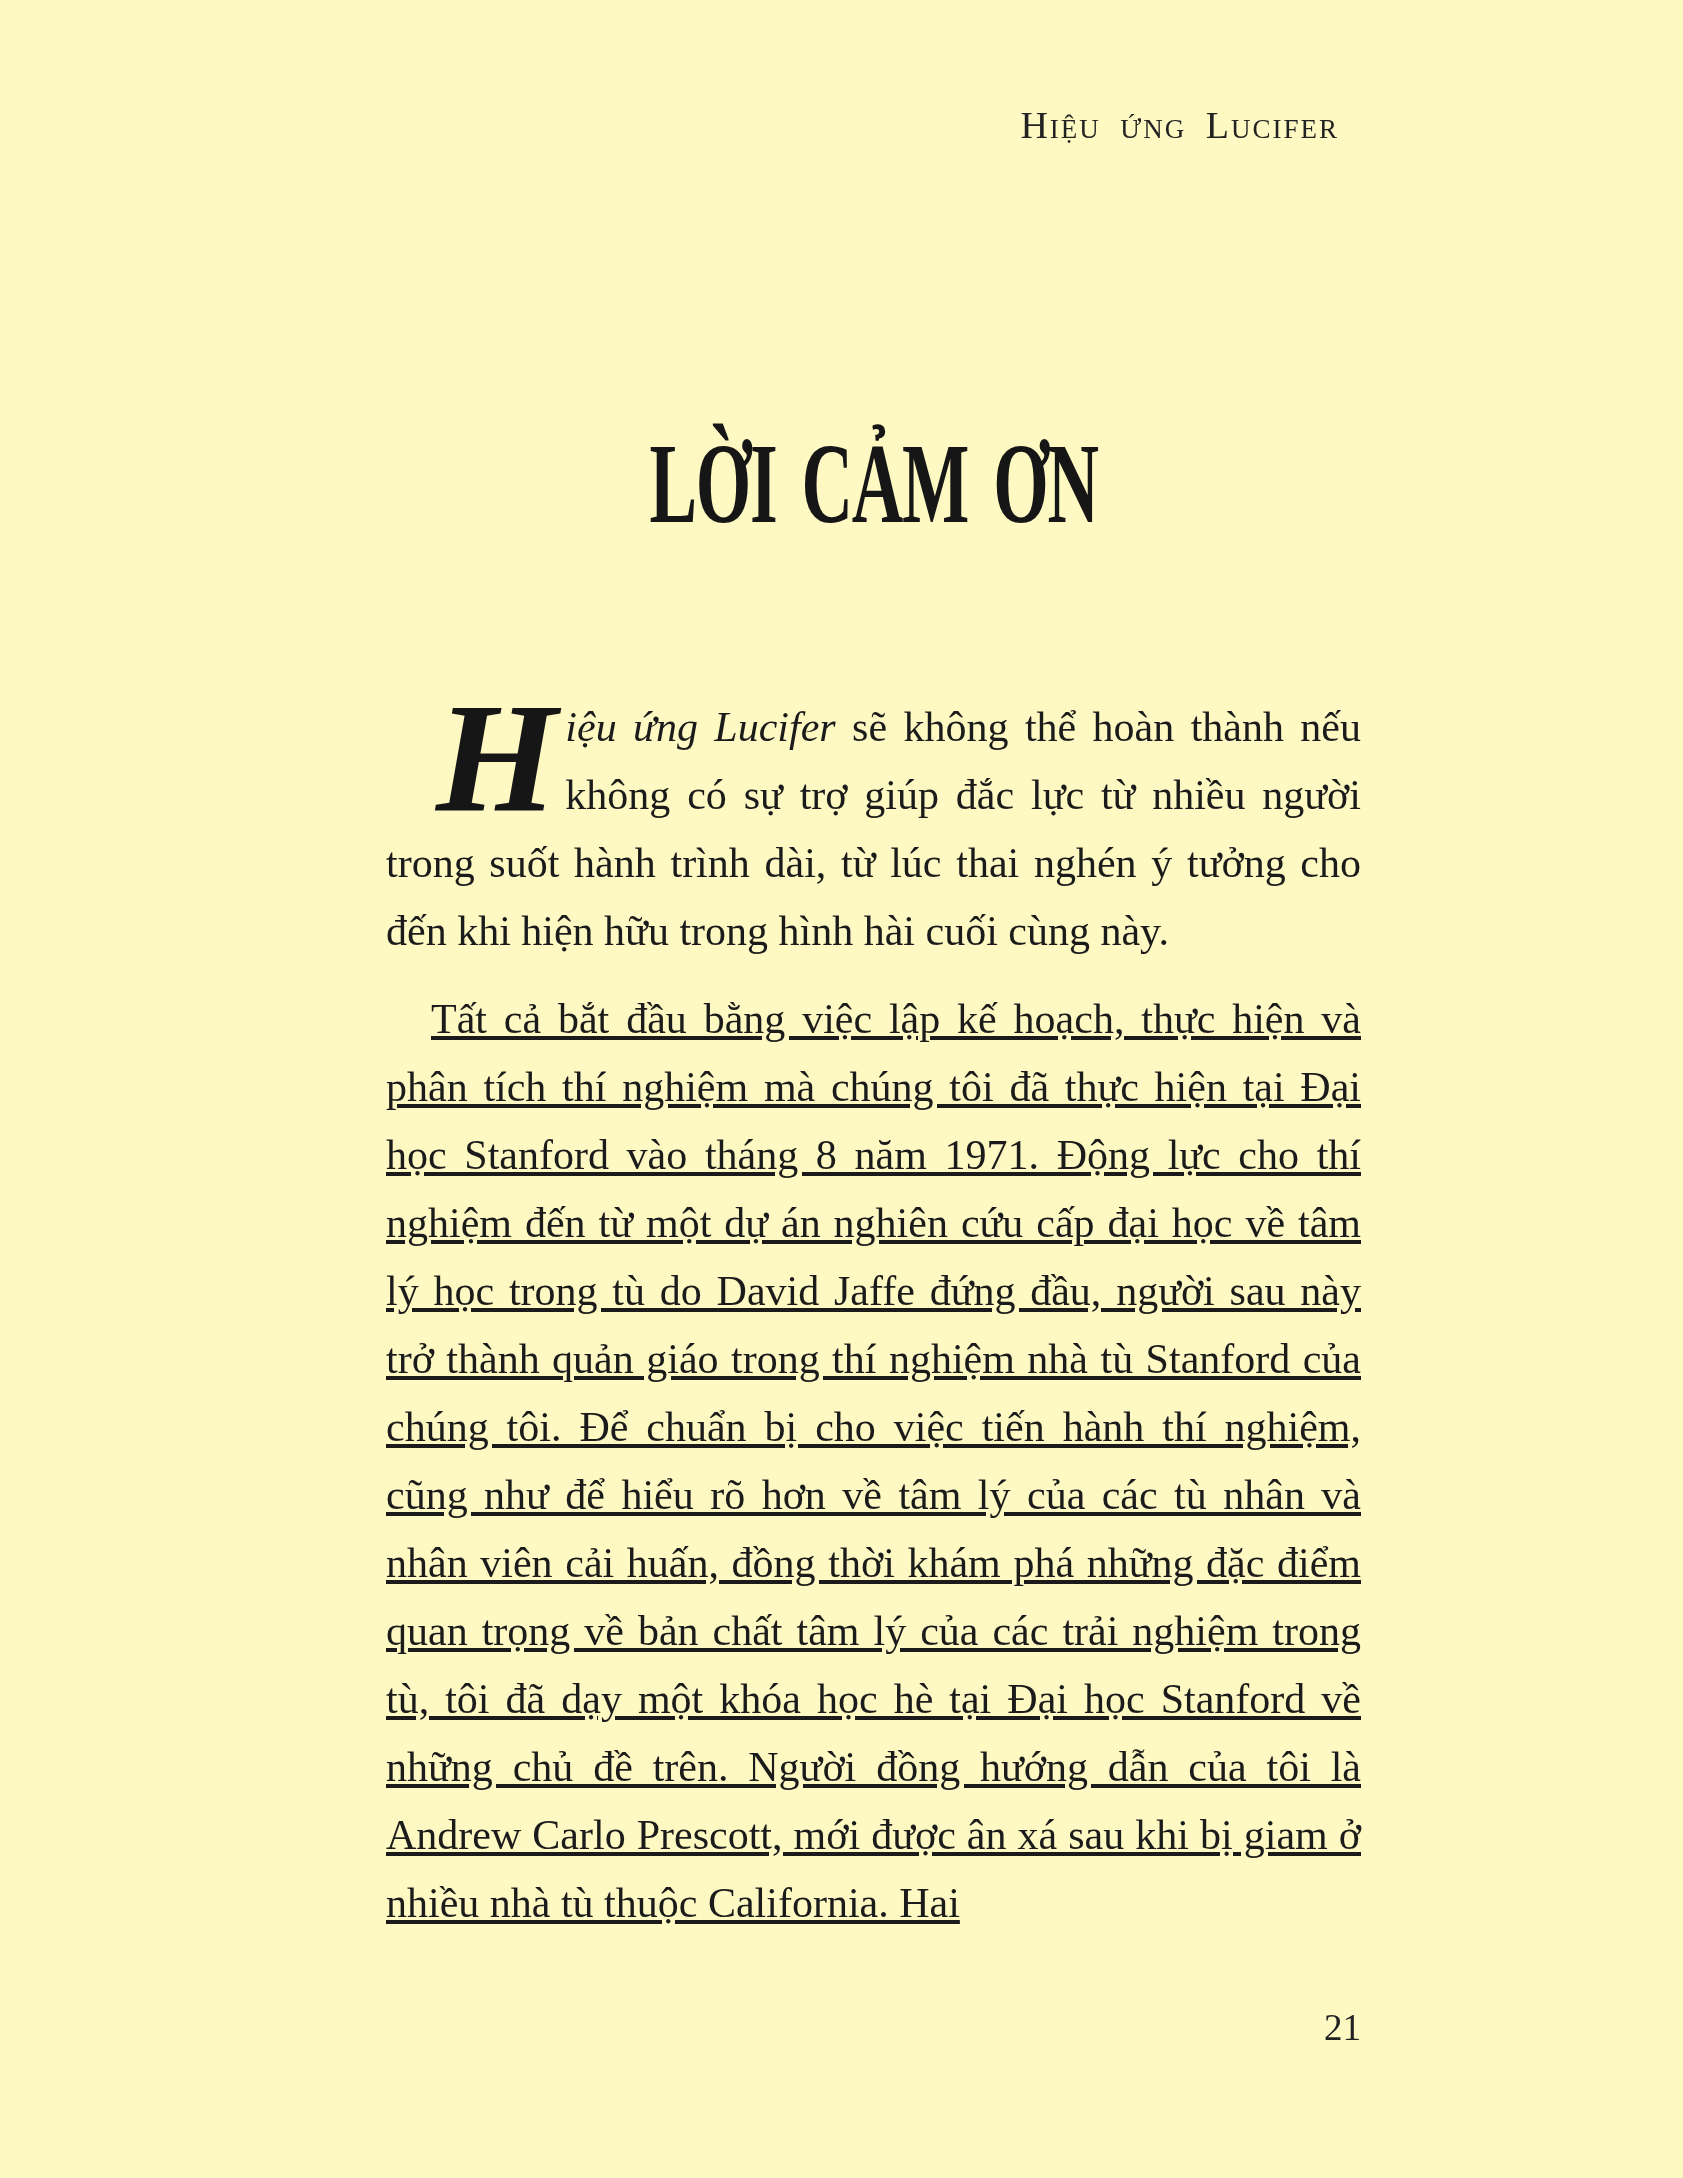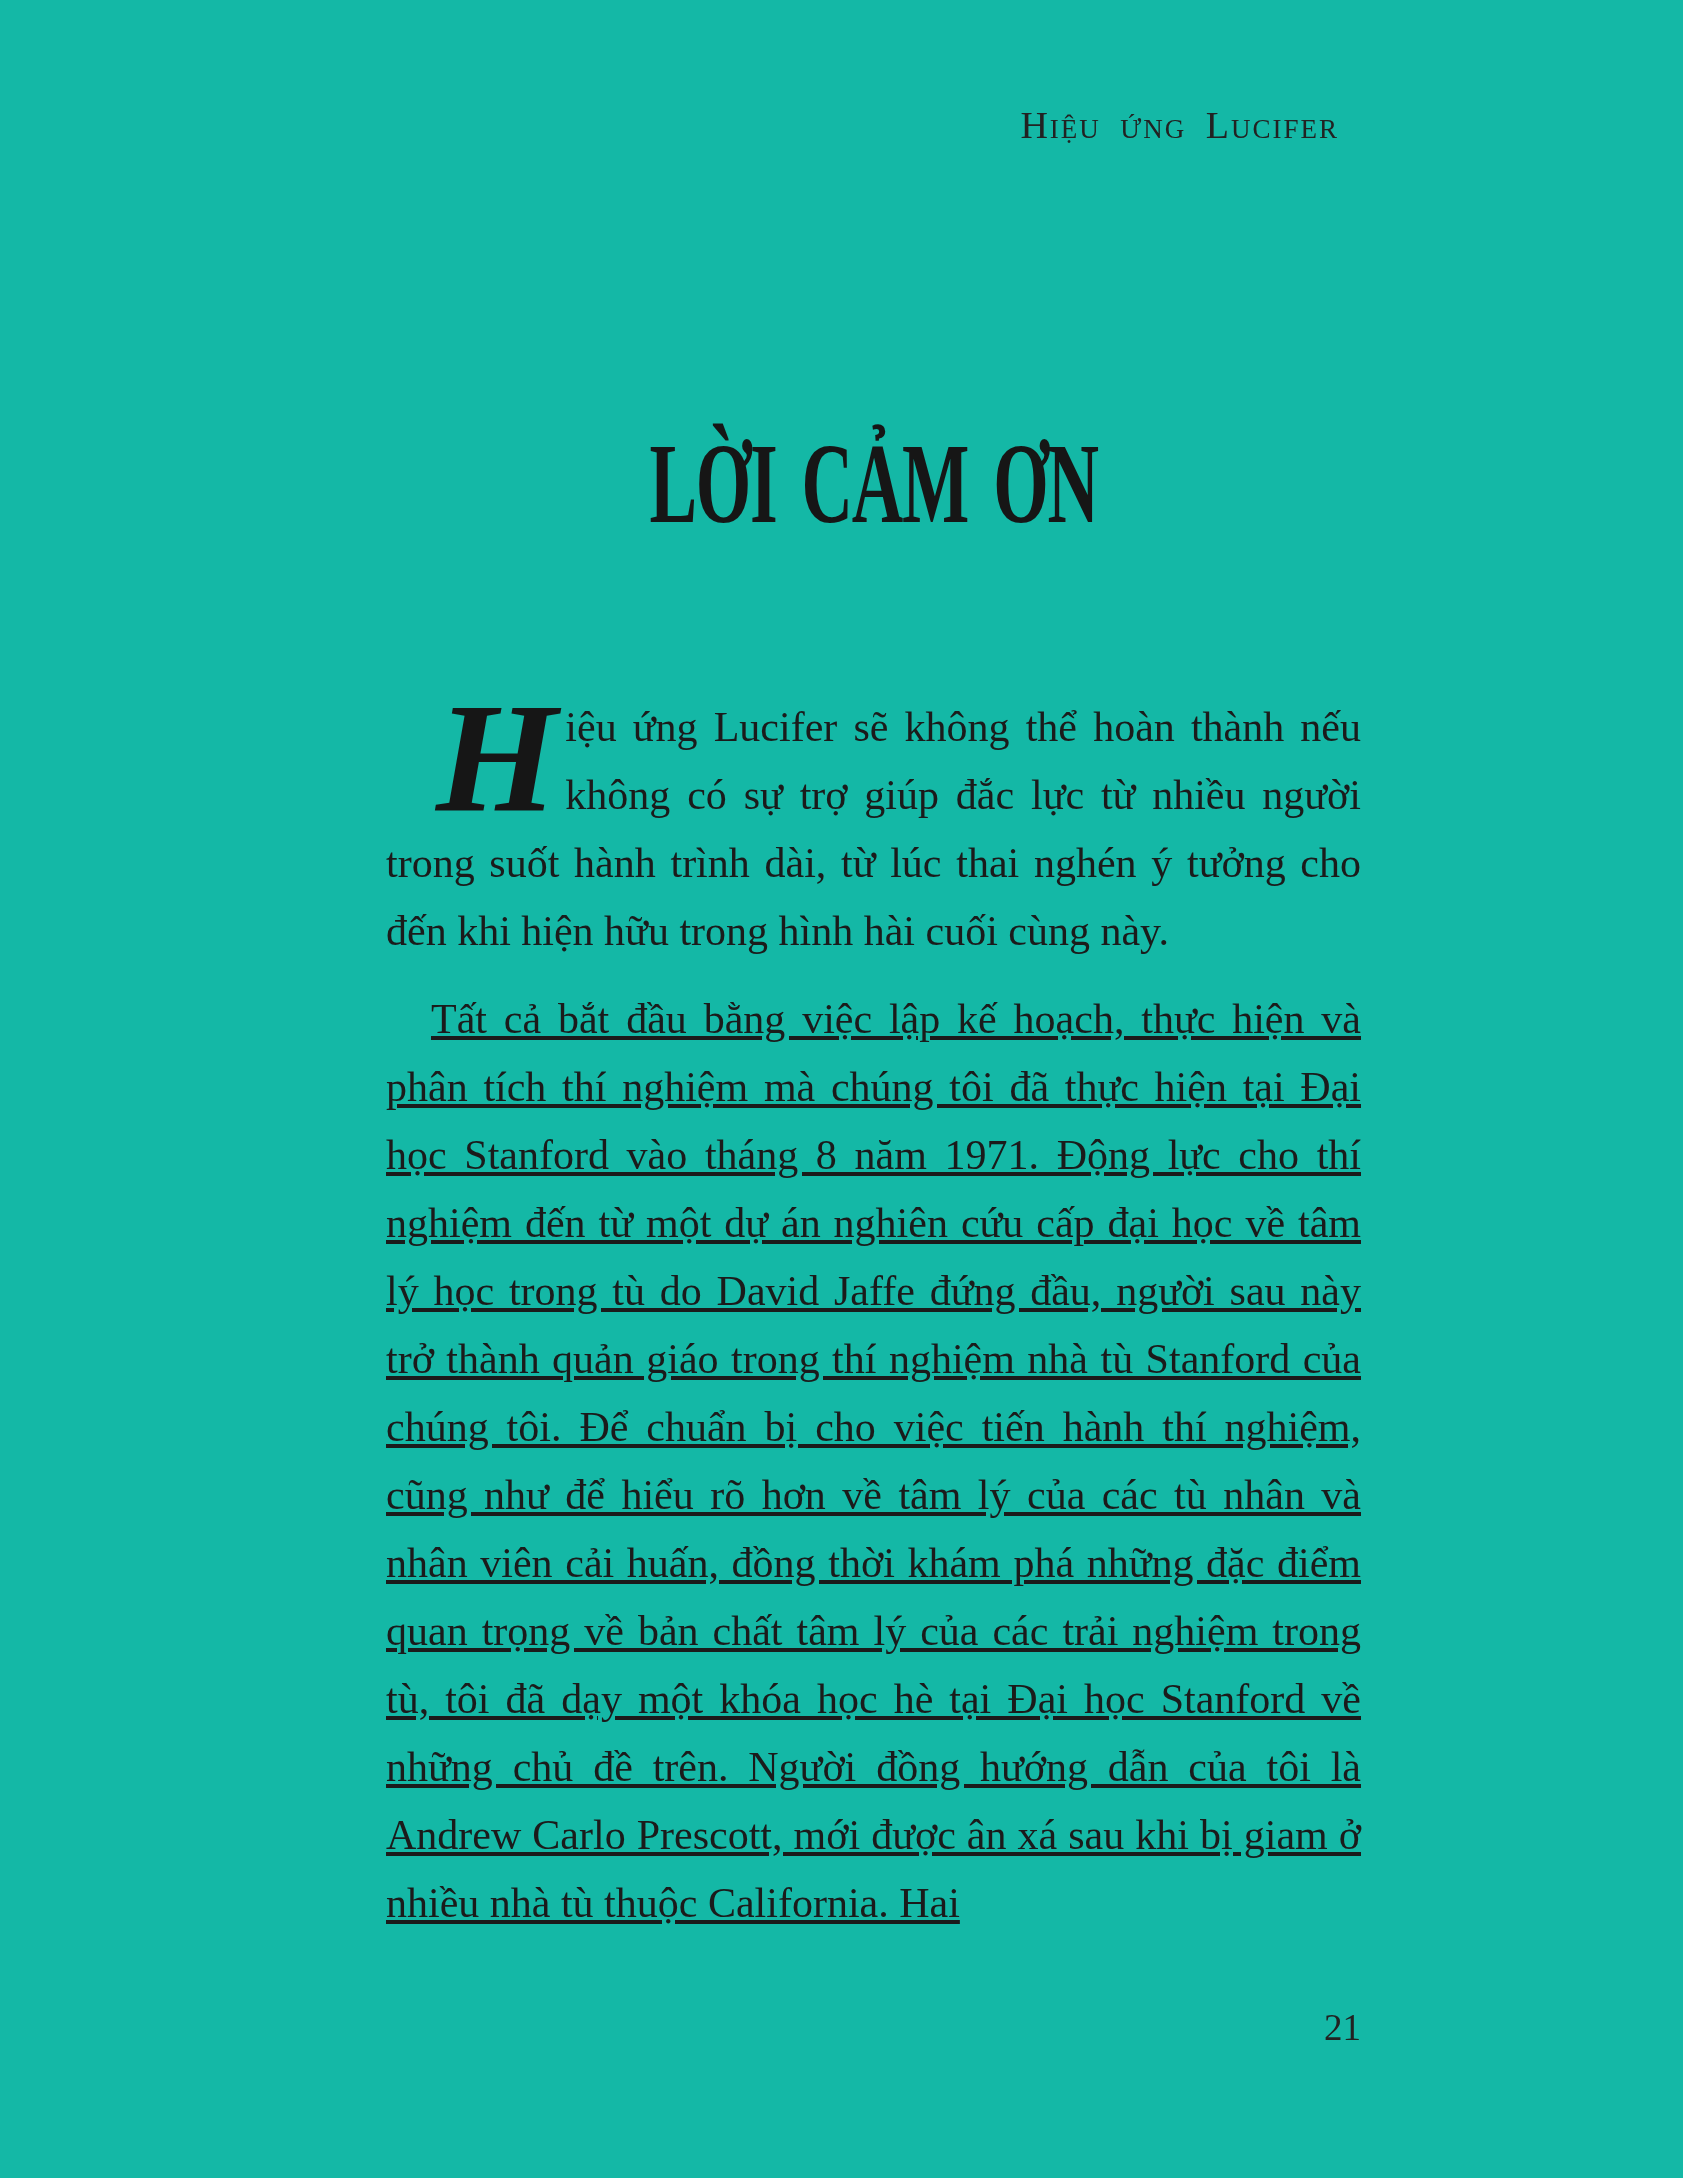--- a/index.html
+++ b/index.html
@@ -4,21 +4,21 @@
 <style>
   html, body {
     margin: 0;
     padding: 0;
     background: #ffffff;
   }
   .page {
     position: relative;
     width: 1683px;
     height: 2178px;
-    background: #14b8a6;
+    background: #fef9c3;
     overflow: hidden;
     font-family: "Liberation Serif", "DejaVu Serif", serif;
     color: #1b1b1b;
   }
 
   
   .running-header {
     position: absolute;
     top: 103px;
     left: 386px;
@@ -79,20 +79,21 @@
   .dropcap {
     float: left;
     font-size: 156px;
     line-height: 132px;
     font-style: italic;
     font-weight: bold;
     margin: 0 8px 0 50px;
     color: #161616;
   }
   .italic-lead {
+    font-style: italic;
   }
 
   
   .page-number {
     position: absolute;
     top: 2006px;
     left: 386px;
     width: 975px;
     text-align: right;
     font-size: 37px;

